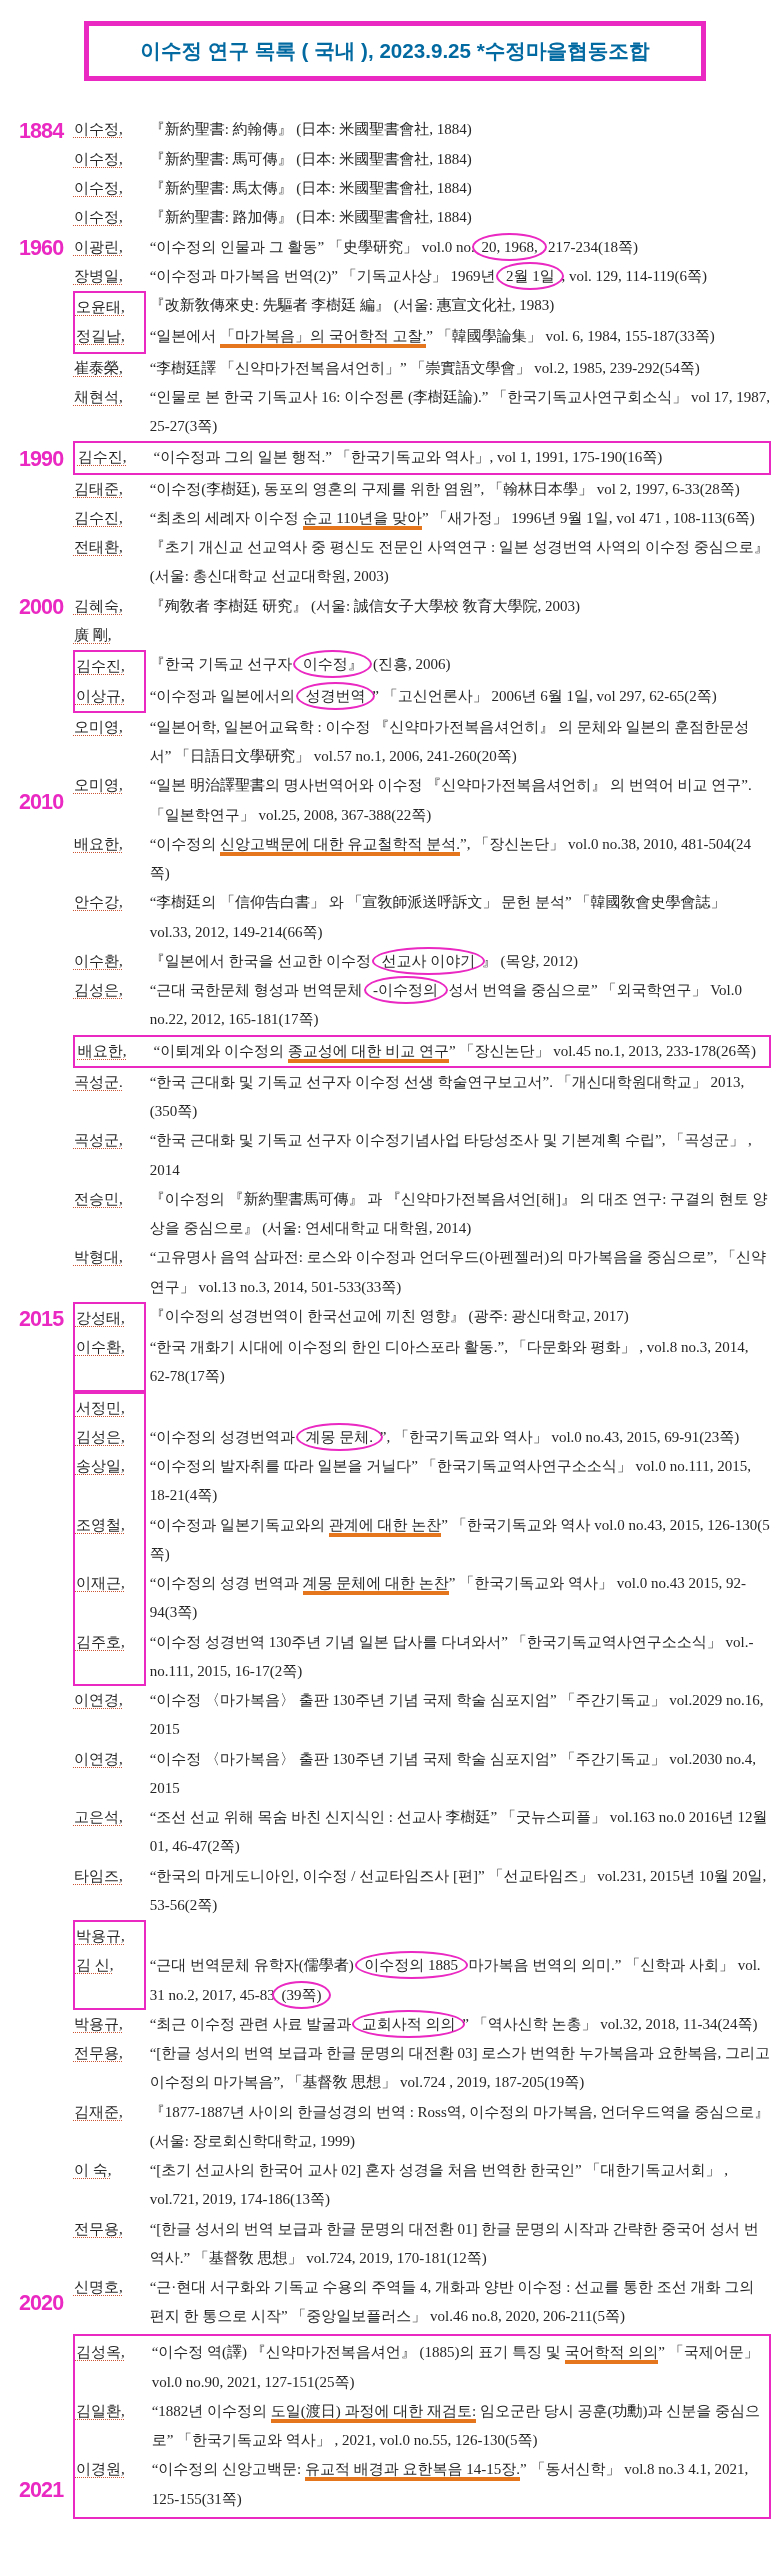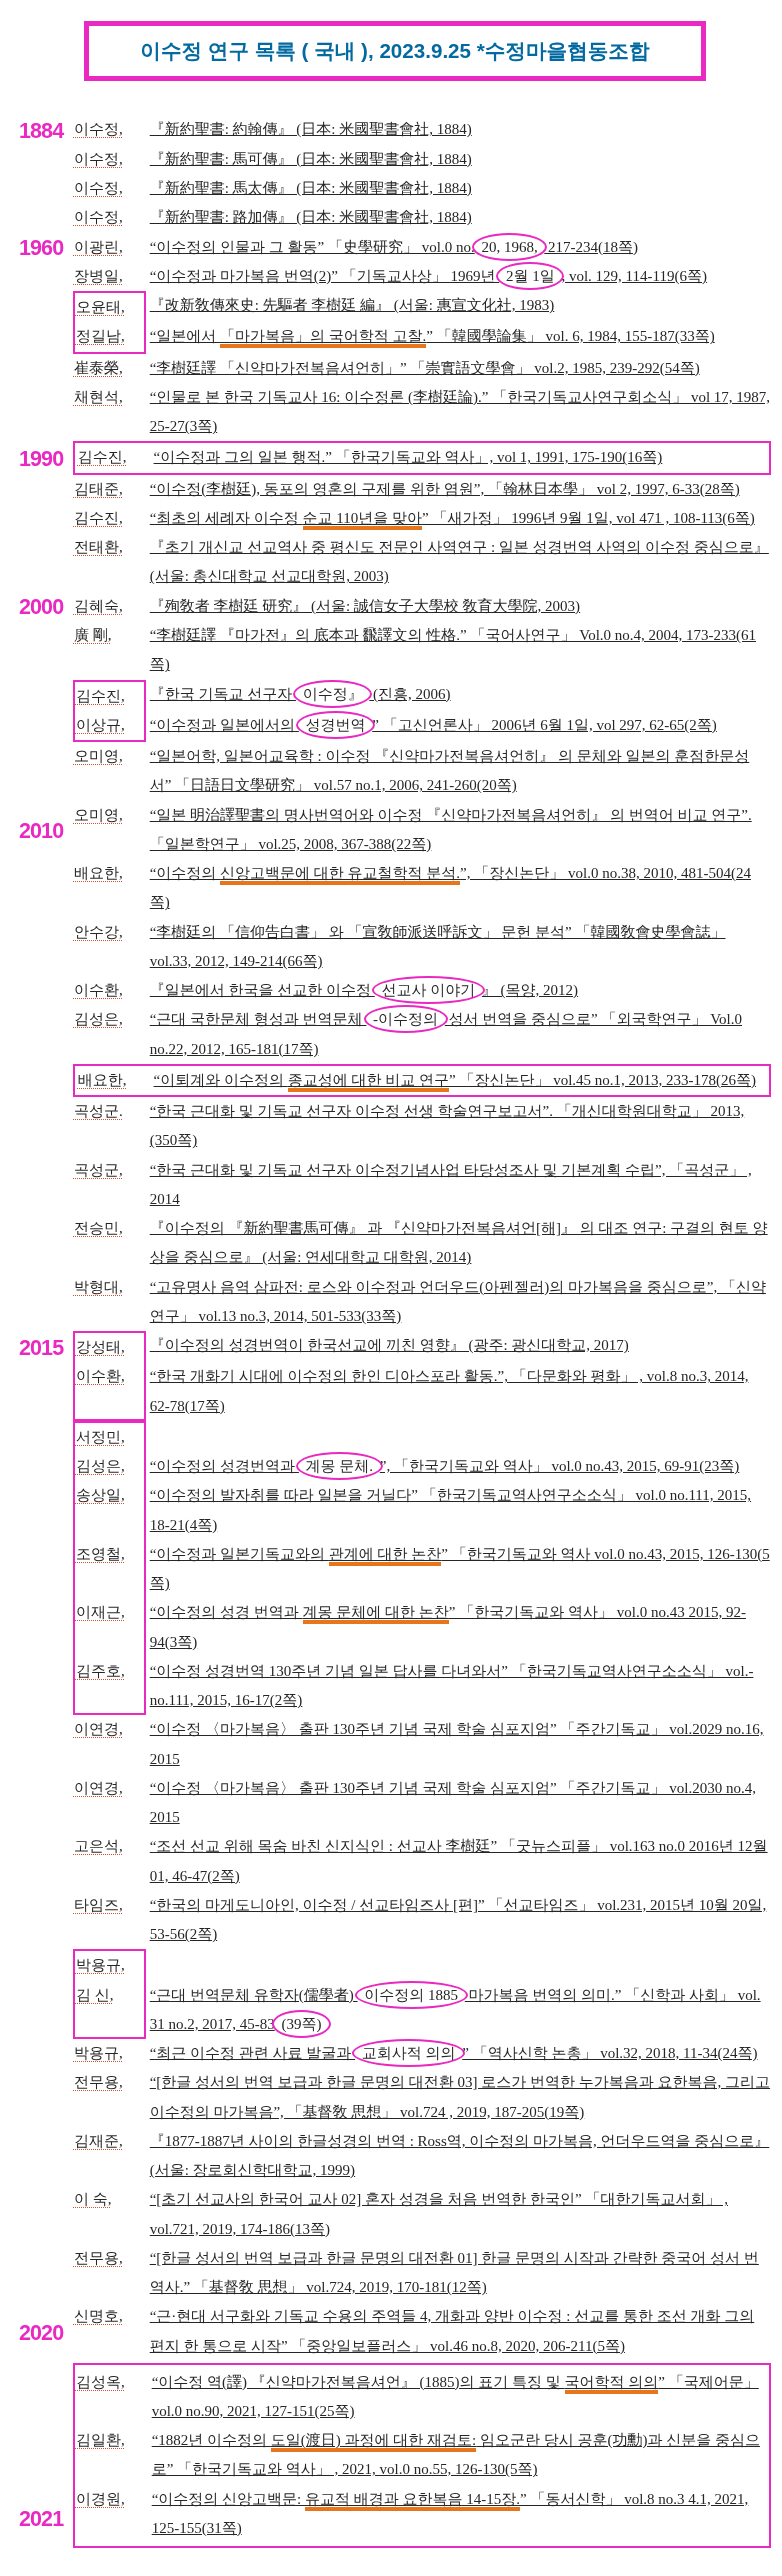--- a/index.html
+++ b/index.html
@@ -45,21 +45,21 @@
     padding:0 2.8px 0 0.9px;box-sizing:border-box;
     white-space:nowrap;
   }
   .author .nm{
     text-decoration:underline dotted #cc5533 0.9px;
     text-underline-offset:2.8px;
   }
   .nb{border-left:2.8px solid var(--mag);border-right:2.8px solid var(--mag);}
   .nb-s{border-top:2.8px solid var(--mag);}
   .nb-e{border-bottom:2.8px solid var(--mag);}
-  .text{flex:1;min-width:0;padding-left:3.7px;text-decoration:underline;}
+  .text{flex:1;min-width:0;padding-left:3.7px;}
   .u{border-bottom:4.7px solid var(--orange);padding-bottom:0;}
   .c{
     display:inline-block;
     border:2.8px solid var(--mag);
     border-radius:50%;
     padding:0 7.5px;
     margin:-3.7px -2.8px;
     line-height:1.6;
   }
   .group-wrap{position:relative;margin-top:1.9px;}
@@ -181,21 +181,20 @@
         <div class="year">2000</div>
         <div class="inner">
           <div class="author"><span class="nm">김혜숙,</span></div>
           <div class="text"><span>『殉敎者 李樹廷 研究』 (서울: 誠信女子大學校 敎育大學院, 2003)</span></div>
         </div>
       </div>
       <div class="entry">
         <div class="year"></div>
         <div class="inner">
           <div class="author"><span class="nm">廣 剛,</span></div>
-          <div class="text"><span>“李樹廷譯 『마가전』의 底本과 飜譯文의 性格.” 「국어사연구」 Vol.0 no.4, 2004, 173-233(61쪽)</span></div>
         </div>
       </div>
       <div class="entry">
         <div class="year"></div>
         <div class="inner">
           <div class="author nb nb-s"><span class="nm">김수진,</span></div>
           <div class="text"><span>『한국 기독교 선구자 </span><span class="c">이수정』</span><span> (진흥, 2006)</span></div>
         </div>
       </div>
       <div class="entry">

